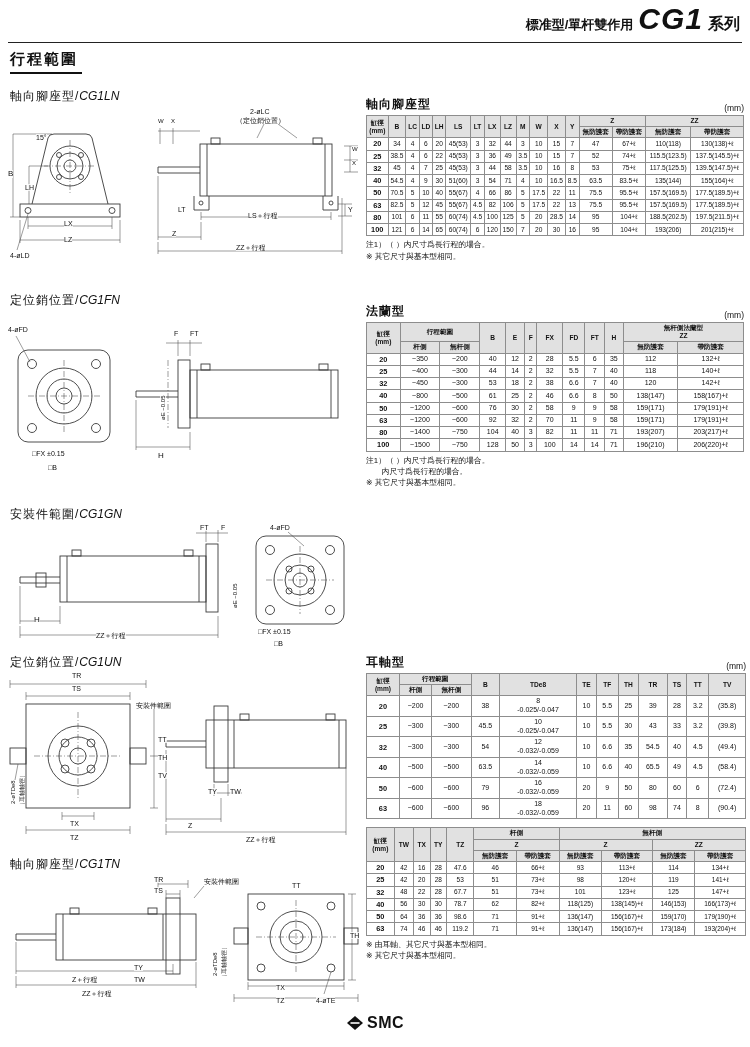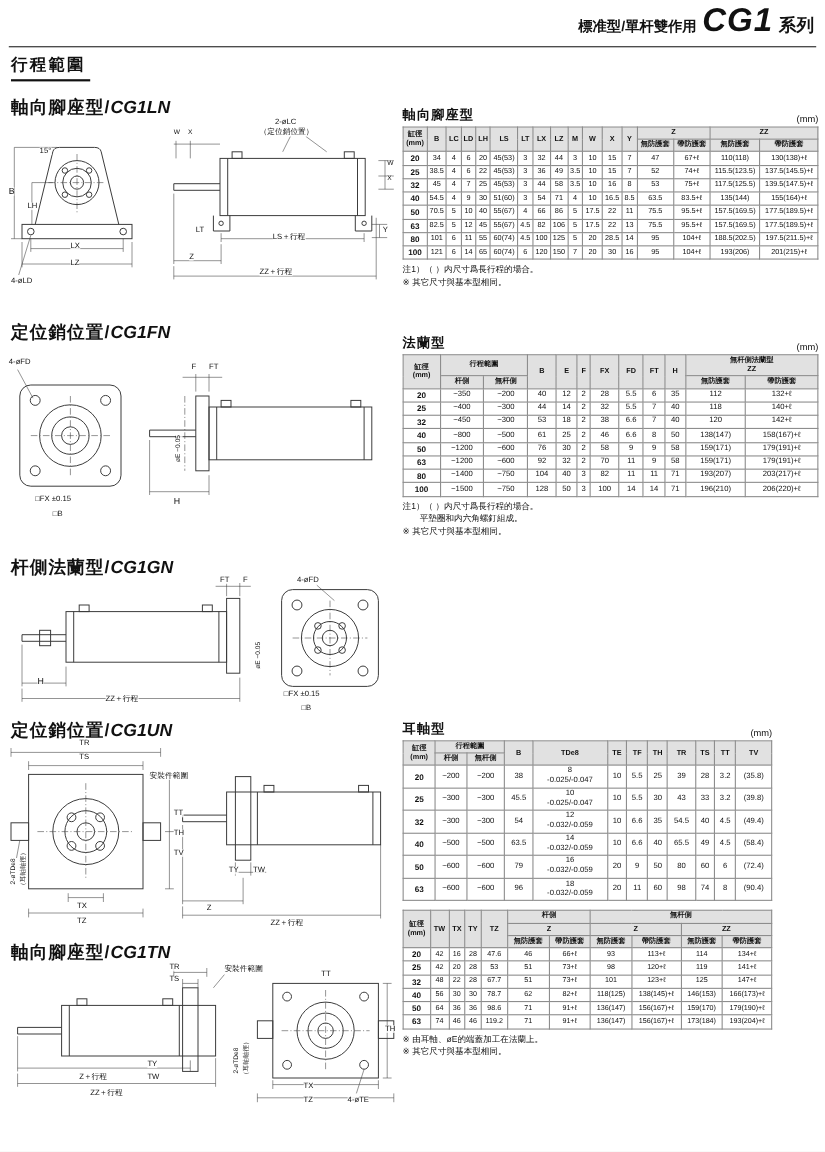--- a/index.html
+++ b/index.html
@@ -8,21 +8,21 @@
   #page{position:relative;width:750px;height:1047px;background:#fff;margin:0 auto;overflow:hidden}
   .abs{position:absolute}
   
   .page-header{right:10px;top:4px;display:flex;align-items:baseline;gap:5px}
   .hdr-sub{font-size:13px;font-weight:bold}
   .hdr-series{font-size:30px;font-weight:bold;font-style:italic;letter-spacing:1px;line-height:1}
   .hdr-suffix{font-size:16px;font-weight:bold}
   .hdr-rule{left:8px;right:8px;top:42px;height:1px;background:#222}
   .banner{left:10px;top:50px;font-size:15px;font-weight:bold;border-bottom:2px solid #111;padding:0 4px 3px 0;letter-spacing:2px}
   
-  .sec-title{font-size:16px;font-weight:bold;letter-spacing:1px}
+  .sec-title{font-size:12px;font-weight:normal;letter-spacing:1px}
   .sec-title .model{font-style:italic;letter-spacing:0}
   
   .drawing{position:absolute}
   .drawing svg{position:absolute;left:0;top:0}
   .dim{position:absolute;line-height:1;white-space:nowrap;background:rgba(255,255,255,.8);color:#111}
   
   .tbl-wrap{position:absolute}
   .tbl-head{display:flex;justify-content:space-between;align-items:flex-end;margin-bottom:2px}
   .tbl-title{font-size:12px;font-weight:bold;letter-spacing:1px}
   .unit{font-size:8.5px}
@@ -477,27 +477,27 @@
             <td>14</td>
             <td>14</td>
             <td>71</td>
             <td>196(210)</td>
             <td>206(220)+ℓ</td>
           </tr>
         </tbody>
       </table>
     <div class="notes">
         <div>注1）（ ）内尺寸爲長行程的場合。</div>
-        <div>　　平墊圈和内六角螺釘組成。</div>
+        <div>　　内尺寸爲長行程的場合。</div>
         <div>※ 其它尺寸與基本型相同。</div>
       </div>
   </div>
 
   <div class="abs sec-title" style="left:10px;top:506px">
-    <span>杆側法蘭型/</span><span class="model">CG1GN</span>
+    <span>安裝件範圍/</span><span class="model">CG1GN</span>
   </div>
   <div class="drawing" style="left:8px;top:524px;width:352px;height:124px">
     <svg width="352" height="124" viewBox="0 0 352 124">
       <g stroke="#3a3a3a" stroke-width="0.9" fill="none">
         <path d="M12 53 H52 M12 59 H52 M12 53 V59"></path>
         <rect x="28" y="49" width="10" height="14"></rect>
         <rect x="52" y="32" width="146" height="46"></rect>
         <path d="M59 32 V78 M191 32 V78"></path>
         <rect x="64" y="26" width="9" height="6"></rect>
           <rect x="176" y="26" width="9" height="6"></rect>
@@ -574,21 +574,21 @@
       <span class="dim" style="left: 150px; top: 82px; font-size: 7px;">TH</span>
       <span class="dim" style="left: 150px; top: 100px; font-size: 7px;">TV</span>
       <span class="dim" style="left: 62px; top: 148px; font-size: 7px;">TX</span>
       <span class="dim" style="left: 62px; top: 162px; font-size: 7px;">TZ</span>
       <span class="dim" style="left: 200px; top: 116px; font-size: 7px;">TY</span>
       <span class="dim" style="left: 222px; top: 116px; font-size: 7px;">TW</span>
       <span class="dim" style="left: 180px; top: 150px; font-size: 7px;">Z</span>
       <span class="dim" style="left: 238px; top: 164px; font-size: 7px;">ZZ＋行程</span>
     </div>
 
-  <div class="tbl-wrap" style="left:366px;top:654px;width:336px">
+  <div class="tbl-wrap" style="left:366px;top:654px;width:380px">
     <div class="tbl-head">
       <span class="tbl-title">耳軸型</span>
       <span class="unit">(mm)</span>
     </div>
     <table class="dt">
         <thead>
           <tr>
             <th rowspan="2">缸徑
 (mm)</th>
             <th colspan="2">行程範圍</th>
@@ -801,21 +801,21 @@
             <td>71</td>
             <td>91+ℓ</td>
             <td>136(147)</td>
             <td>156(167)+ℓ</td>
             <td>173(184)</td>
             <td>193(204)+ℓ</td>
           </tr>
         </tbody>
       </table>
     <div class="notes">
-        <div>※ 由耳軸、øE的端蓋加工在法蘭上。</div>
+        <div>※ 由耳軸、其它尺寸與基本型相同。</div>
         <div>※ 其它尺寸與基本型相同。</div>
       </div>
   </div>
 
   <div class="abs sec-title" style="left:10px;top:856px">
     <span>軸向腳座型/</span><span class="model">CG1TN</span>
   </div>
   <div class="drawing" style="left:8px;top:876px;width:352px;height:130px">
     <svg width="352" height="130" viewBox="0 0 352 130">
       <g stroke="#3a3a3a" stroke-width="0.9" fill="none">
@@ -856,14 +856,21 @@
       <span class="dim" style="left: 342px; top: 56px; font-size: 7px;">TH</span>
       <span class="dim" style="left: 126px; top: 88px; font-size: 7px;">TY</span>
       <span class="dim" style="left: 126px; top: 100px; font-size: 7px;">TW</span>
       <span class="dim" style="left: 64px; top: 100px; font-size: 7px;">Z＋行程</span>
       <span class="dim" style="left: 74px; top: 114px; font-size: 7px;">ZZ＋行程</span>
       <span class="dim" style="left: 268px; top: 108px; font-size: 7px;">TX</span>
       <span class="dim" style="left: 268px; top: 121px; font-size: 7px;">TZ</span>
       <span class="dim" style="left: 308px; top: 121px; font-size: 7px;">4-øTE</span>
     </div>
 
+  <div class="abs footer">
+    <svg width="18" height="16" viewBox="0 0 18 16">
+      <path d="M9 1 L17 8 L9 15 L1 8 Z" fill="#111"></path>
+      <path d="M4.5 8 H13.5" stroke="#fff" stroke-width="1.6"></path>
+    </svg>
+    <span class="logo-text">SMC</span>
+  </div>
 
 </div>
 
 </body></html>

